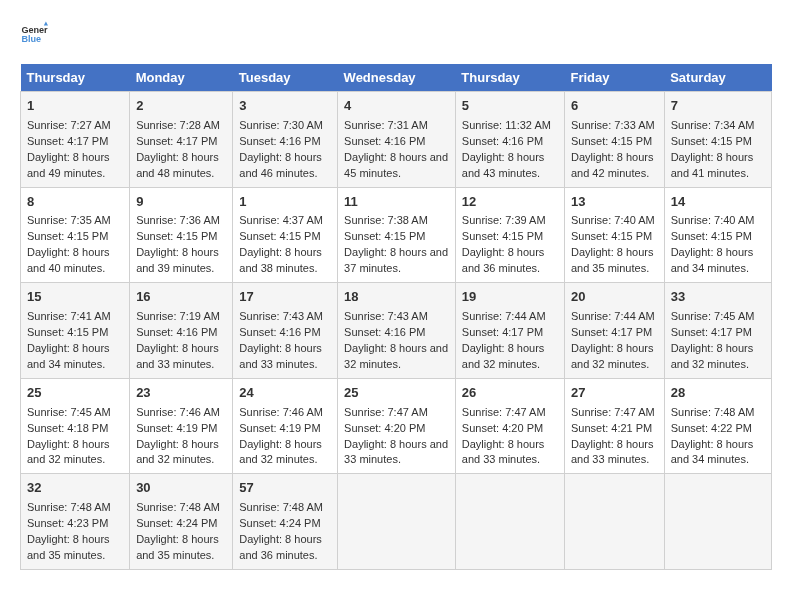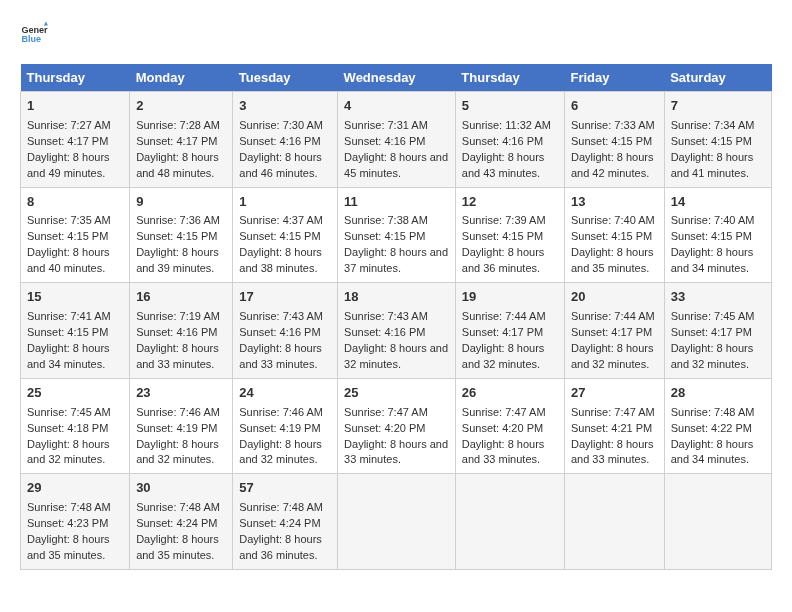--- a/index.html
+++ b/index.html
@@ -133,21 +133,21 @@
       <tr>
         <td><span class="day-num">25</span><span>Sunrise: 7:45 AM</span><br><span>Sunset: 4:18 PM</span><br><span>Daylight: 8 hours and 32 minutes.</span></td>
         <td><span class="day-num">23</span><span>Sunrise: 7:46 AM</span><br><span>Sunset: 4:19 PM</span><br><span>Daylight: 8 hours and 32 minutes.</span></td>
         <td><span class="day-num">24</span><span>Sunrise: 7:46 AM</span><br><span>Sunset: 4:19 PM</span><br><span>Daylight: 8 hours and 32 minutes.</span></td>
         <td><span class="day-num">25</span><span>Sunrise: 7:47 AM</span><br><span>Sunset: 4:20 PM</span><br><span>Daylight: 8 hours and 33 minutes.</span></td>
         <td><span class="day-num">26</span><span>Sunrise: 7:47 AM</span><br><span>Sunset: 4:20 PM</span><br><span>Daylight: 8 hours and 33 minutes.</span></td>
         <td><span class="day-num">27</span><span>Sunrise: 7:47 AM</span><br><span>Sunset: 4:21 PM</span><br><span>Daylight: 8 hours and 33 minutes.</span></td>
         <td><span class="day-num">28</span><span>Sunrise: 7:48 AM</span><br><span>Sunset: 4:22 PM</span><br><span>Daylight: 8 hours and 34 minutes.</span></td>
       </tr>
       <tr>
-        <td><span class="day-num">29</span><span>Sunrise: 7:48 AM</span><br><span>Sunset: 4:23 PM</span><br><span>Daylight: 8 hours and 35 minutes.</span></td>
+        <td><span class="day-num">32</span><span>Sunrise: 7:48 AM</span><br><span>Sunset: 4:23 PM</span><br><span>Daylight: 8 hours and 35 minutes.</span></td>
         <td><span class="day-num">30</span><span>Sunrise: 7:48 AM</span><br><span>Sunset: 4:24 PM</span><br><span>Daylight: 8 hours and 35 minutes.</span></td>
         <td><span class="day-num">57</span><span>Sunrise: 7:48 AM</span><br><span>Sunset: 4:24 PM</span><br><span>Daylight: 8 hours and 36 minutes.</span></td>
         <td class="empty-cell">&nbsp;</td>
         <td class="empty-cell">&nbsp;</td>
         <td class="empty-cell">&nbsp;</td>
         <td class="empty-cell">&nbsp;</td>
       </tr>
     </tbody>
 </table>
 

